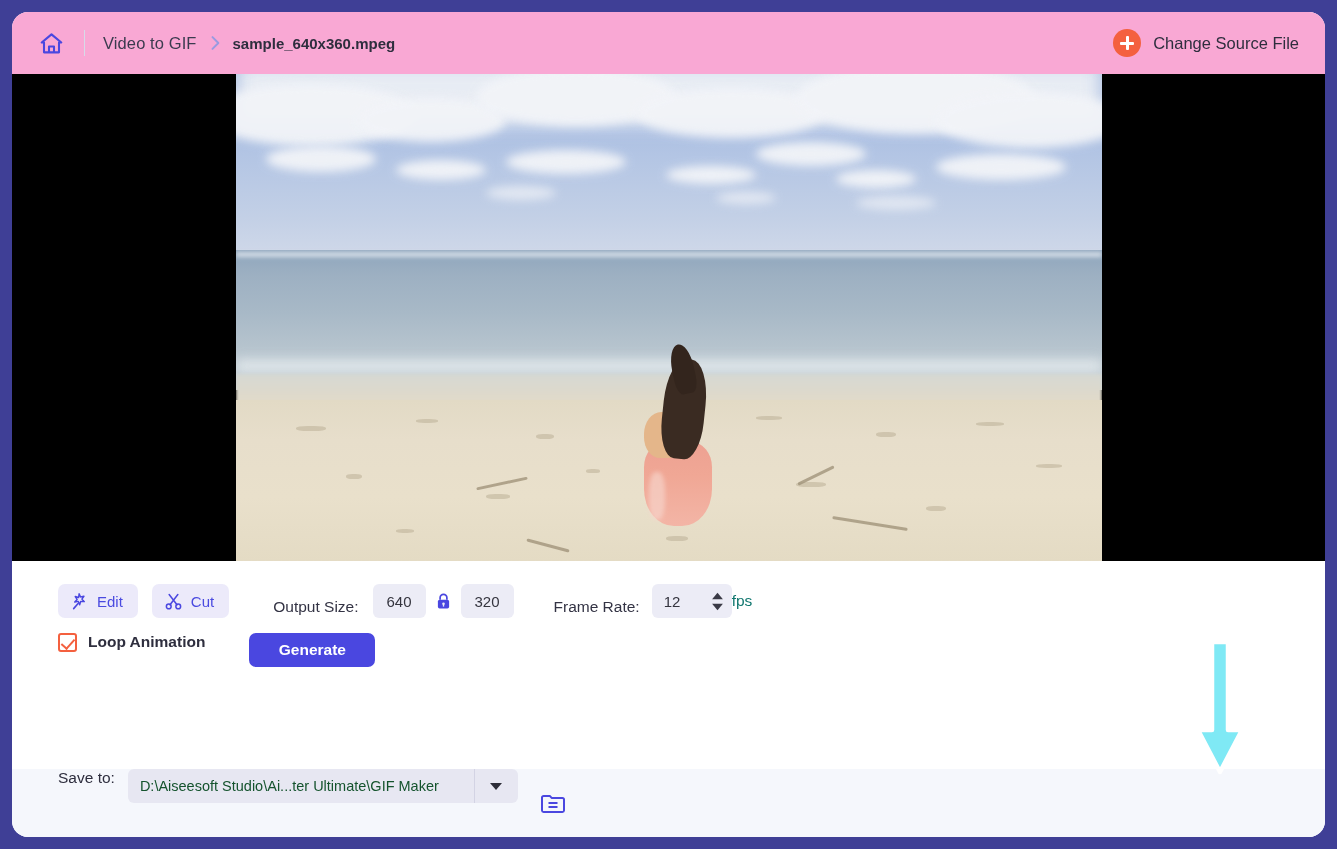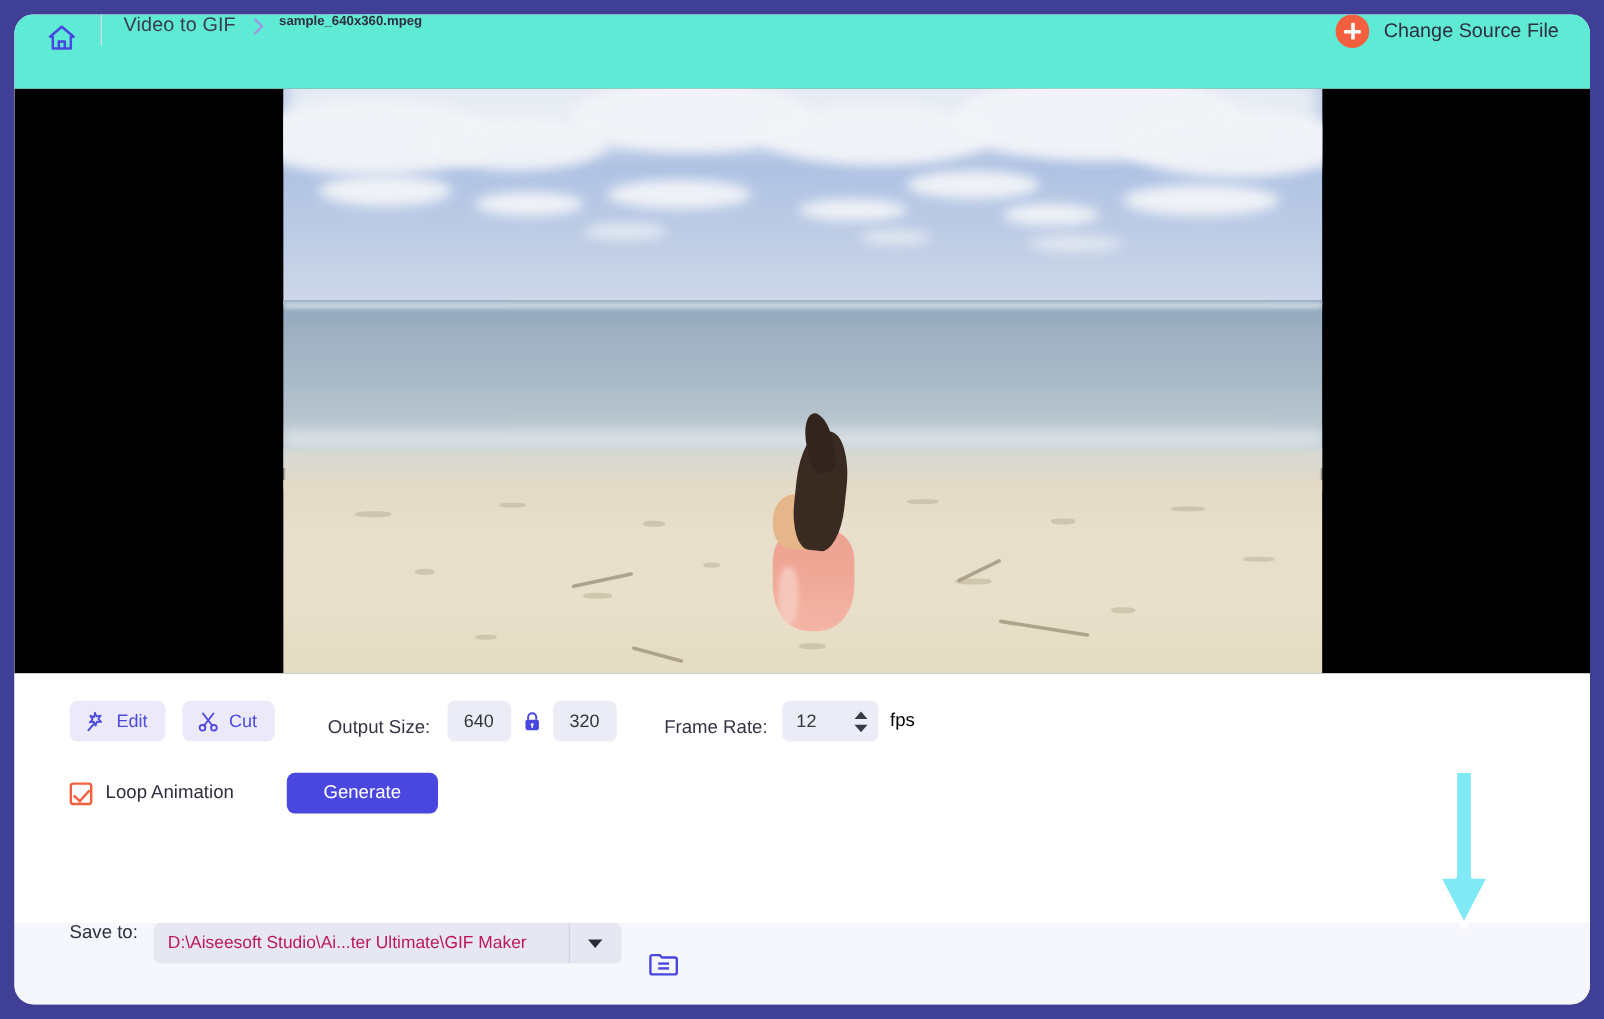--- a/index.html
+++ b/index.html
@@ -16,23 +16,23 @@
     background: #ffffff;
     border-radius: 16px;
     overflow: hidden;
     display: flex;
     flex-direction: column;
   }
 
   
   .header {
     height: 62px;
-    background: #5eead4;
+    background: #f9a8d4;
     display: flex;
-    align-items: flex-start;
+    align-items: center;
     padding: 0 0 0 20px;
     flex: 0 0 62px;
   }
   .home-btn {
     width: 38px; height: 38px;
     display: flex; align-items: center; justify-content: center;
     cursor: pointer;
   }
   .hdr-divider {
     width: 1px; height: 26px;
@@ -43,21 +43,21 @@
     font-size: 16.5px;
     color: #3b3b4f;
     letter-spacing: .1px;
     cursor: pointer;
   }
   .crumb-sep {
     margin: 0 8px;
     display: flex; align-items: center;
   }
   .crumb-file {
-    font-size: 11px;
+    font-size: 15px;
     color: #2e2e3e;
     font-weight: 600;
   }
   .header-spacer { flex: 1; }
   .change-src {
     display: flex; align-items: center;
     margin-right: 26px;
     cursor: pointer;
   }
   .plus-circle {
@@ -240,23 +240,23 @@
   .spin-box {
     height: 34px; width: 80px;
     background: #ececf6;
     border-radius: 6px;
     display: flex; align-items: center;
     padding: 0 8px 0 12px;
     cursor: text;
   }
   .spin-val { font-size: 15px; color: #35353f; flex: 1; }
   .spin-arrows { display: flex; flex-direction: column; gap: 3px; cursor: pointer; }
-  .fps-label { font-size: 15.5px; color: #000000; margin-left: 10px; }
-
-  .row2 { display: flex; align-items: center; height: 56px; margin-top: 10px; }
+  .fps-label { font-size: 15.5px; color: #0f766e; margin-left: 0; }
+
+  .row2 { display: flex; height: 56px; margin-top: 10px; font-weight: bold; }
   .check-box {
     width: 19px; height: 19px;
     border: 2px solid #f4603f;
     border-radius: 3px;
     position: relative;
     cursor: pointer;
     flex: 0 0 19px;
   }
   .check-box::after {
     content: "";
@@ -286,21 +286,21 @@
   .save-label { font-size: 15.5px; color: #2e2e3e; margin-right: 13px; }
   .path-box {
     height: 34px; width: 390px;
     background: #e7e7f2;
     border-radius: 6px;
     display: flex; align-items: center;
     overflow: hidden;
     cursor: pointer;
   }
   .path-text {
-    flex: 1; font-size: 14.5px; color: #be185d;
+    flex: 1; font-size: 14.5px; color: #14532d;
     padding: 0 12px; white-space: nowrap; overflow: hidden;
   }
   .path-caret {
     width: 44px; height: 100%;
     border-left: 1px solid #d3d3e4;
     display: flex; align-items: center; justify-content: center;
     cursor: pointer;
   }
   .caret-tri {
     width: 0; height: 0;

